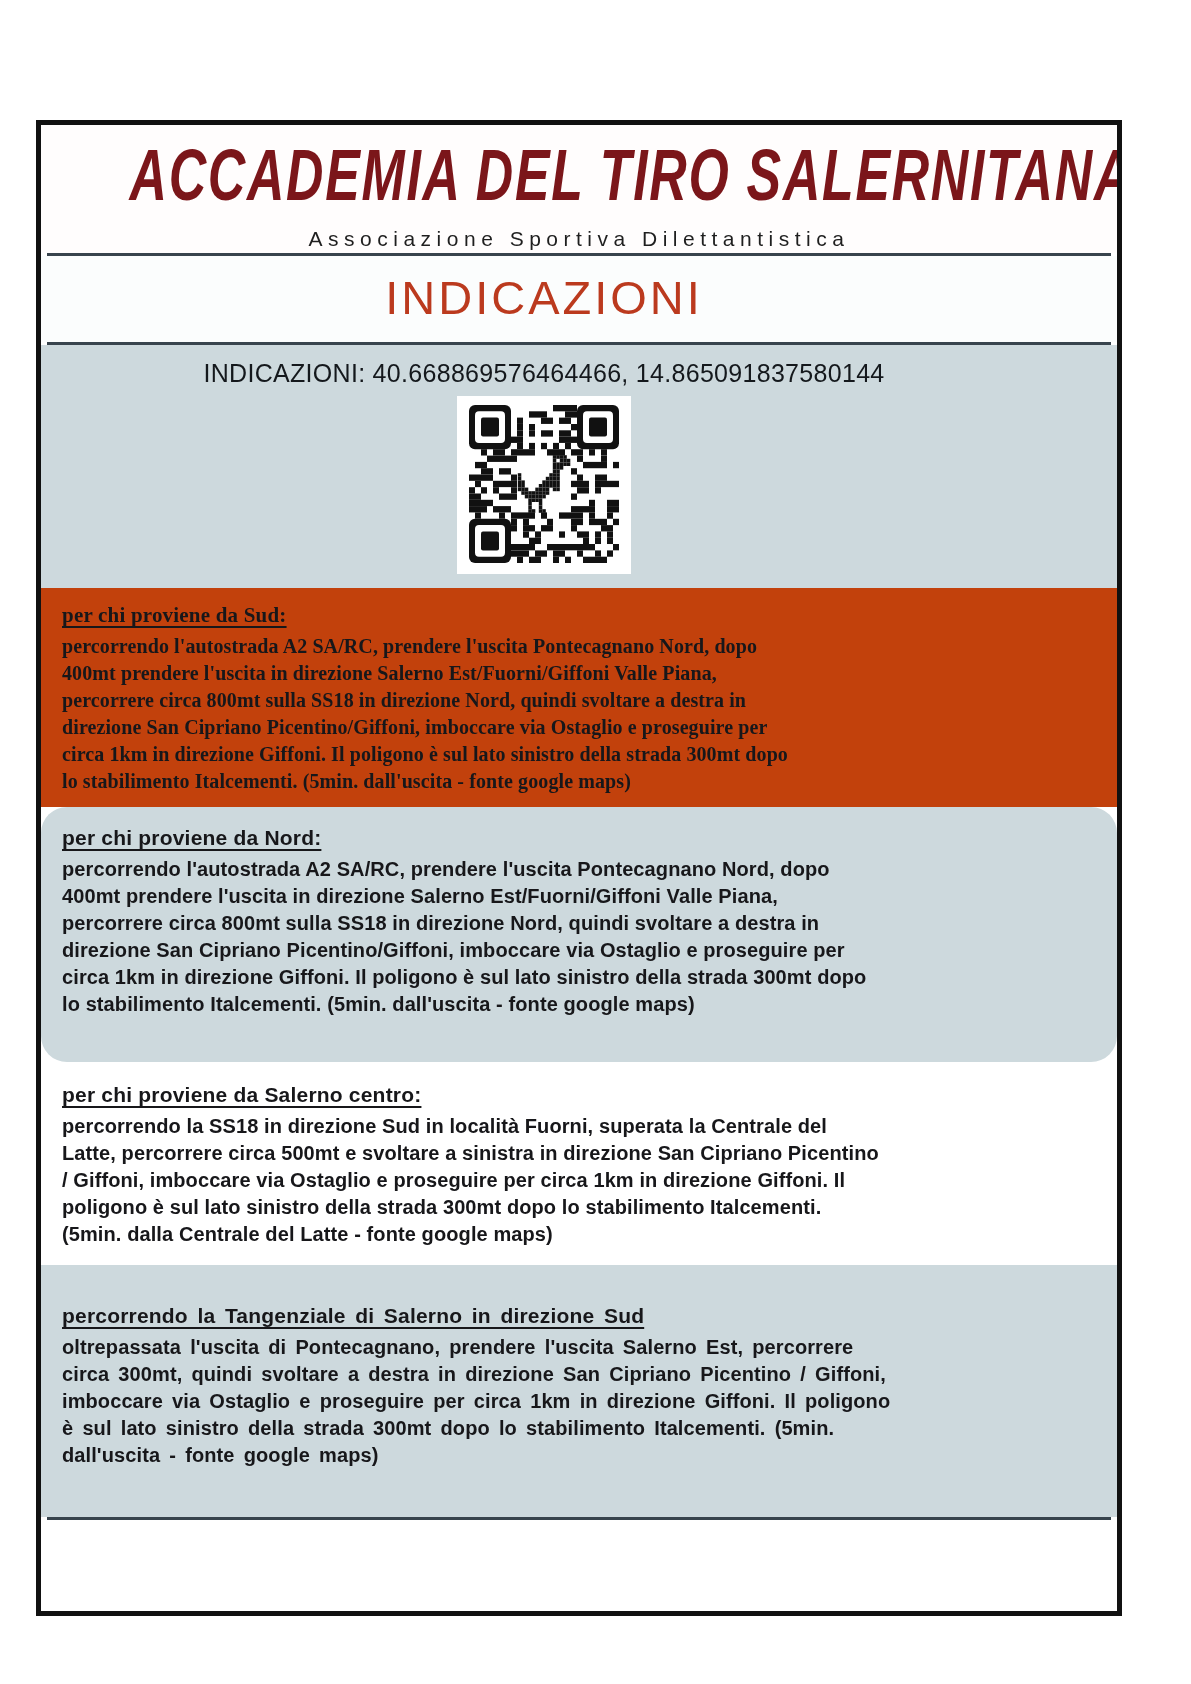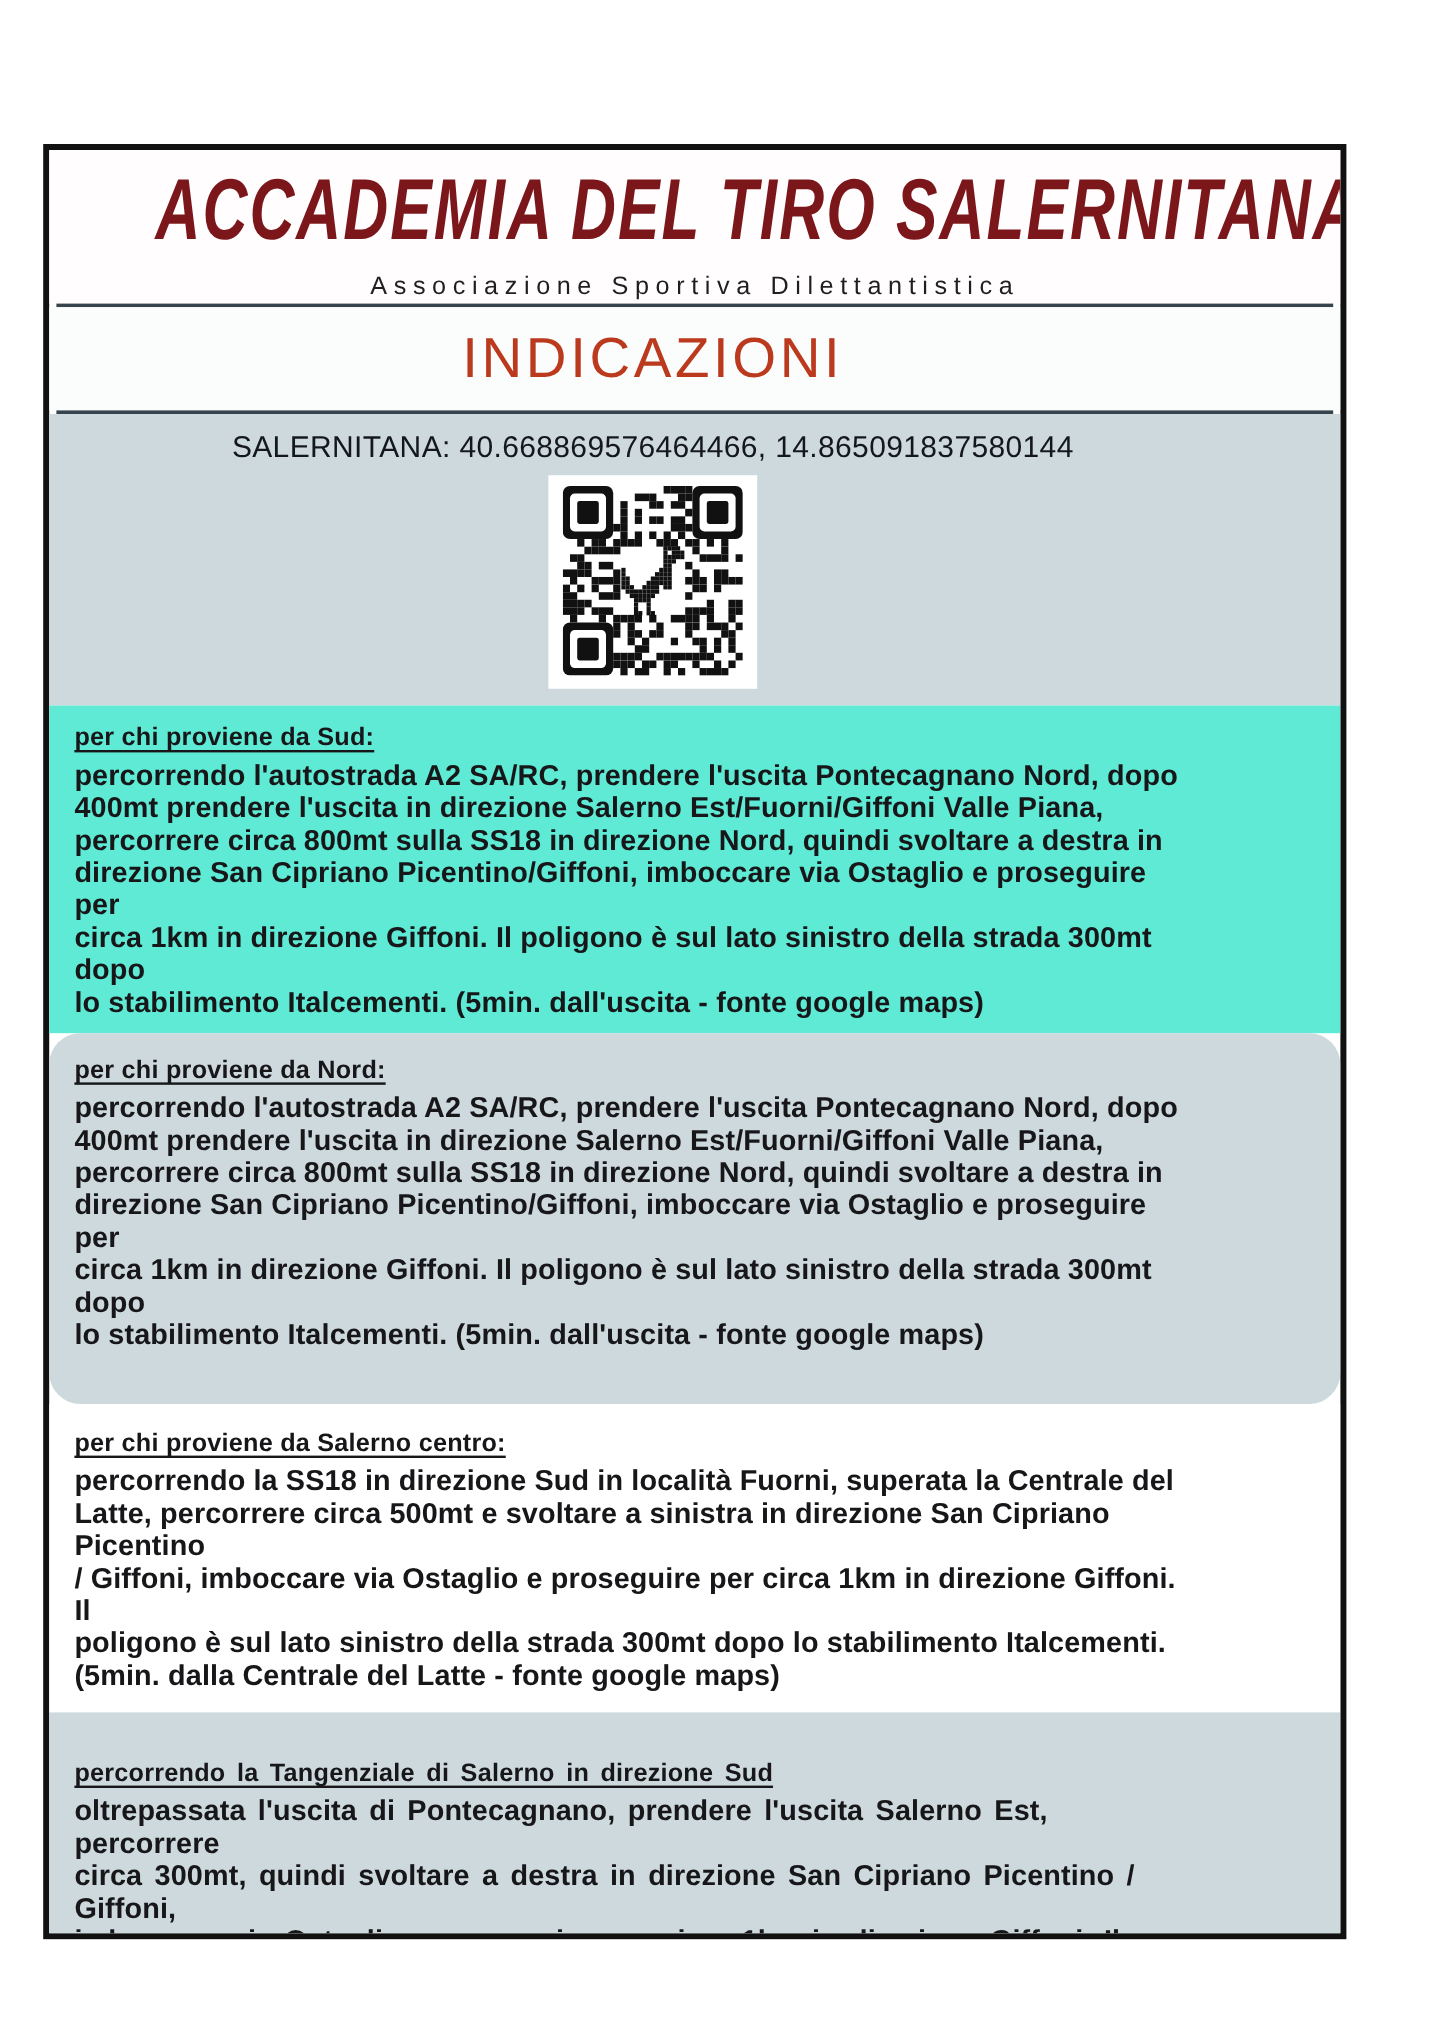--- a/index.html
+++ b/index.html
@@ -85,37 +85,37 @@
     background: #ffffff;
     padding: 9px 12px 11px 12px;
     margin-top: 9px;
     line-height: 0;
   }
   
   .section {
     padding-left: 21px;
     padding-right: 118px;
   }
-  .sec-sud      { background: #5eead4; padding-top: 12px; padding-bottom: 12px; }
+  .sec-sud      { background: #c2410c; padding-top: 12px; padding-bottom: 12px; font-family: Liberation Serif, serif; }
   .sec-nord     { background: #cdd9dd; padding-top: 16px; padding-bottom: 44px; border-radius: 26px; }
   .sec-salerno  { background: #ffffff; padding-top: 18px; padding-bottom: 17px; }
   .sec-tang     { background: #cdd9dd; padding-top: 36px; padding-bottom: 48px; word-spacing: 3.5px; }
   .sec-heading {
     font-size: 21px;
     line-height: 30px;
     font-weight: bold;
     color: #17171a;
     text-decoration: underline;
     text-decoration-thickness: 2px;
     text-underline-offset: 4px;
     letter-spacing: 0.2px;
     margin-bottom: 3px;
   }
   .sec-body {
-    font-size: 24px;
+    font-size: 20px;
     line-height: 27px;
     font-weight: bold;
     color: #17171a;
     letter-spacing: 0.1px;
     white-space: pre-line;
   }
 </style>
 </head>
 <body>
 
@@ -129,21 +129,21 @@
 
     <div class="rule"></div>
 
     <div class="title-block">
       <div class="title-text">INDICAZIONI</div>
     </div>
 
     <div class="rule"></div>
 
     <div class="coords-block">
-      <div class="coords-text">SALERNITANA: 40.668869576464466, 14.865091837580144</div>
+      <div class="coords-text">INDICAZIONI: 40.668869576464466, 14.865091837580144</div>
       <div class="qr-card">
         <div id="qr-holder"><svg width="150" height="158" viewBox="0 0 150 158" xmlns="http://www.w3.org/2000/svg">
               <rect width="150" height="158" fill="#ffffff"></rect>
               <rect x="84.0" y="0.0" width="6" height="6.32" fill="#111111"></rect>
               <rect x="90.0" y="0.0" width="6" height="6.32" fill="#111111"></rect>
               <rect x="96.0" y="0.0" width="6" height="6.32" fill="#111111"></rect>
               <rect x="102.0" y="0.0" width="6" height="6.32" fill="#111111"></rect>
               <rect x="60.0" y="6.3" width="6" height="6.32" fill="#111111"></rect>
               <rect x="66.0" y="6.3" width="6" height="6.32" fill="#111111"></rect>
               <rect x="72.0" y="6.3" width="6" height="6.32" fill="#111111"></rect>

